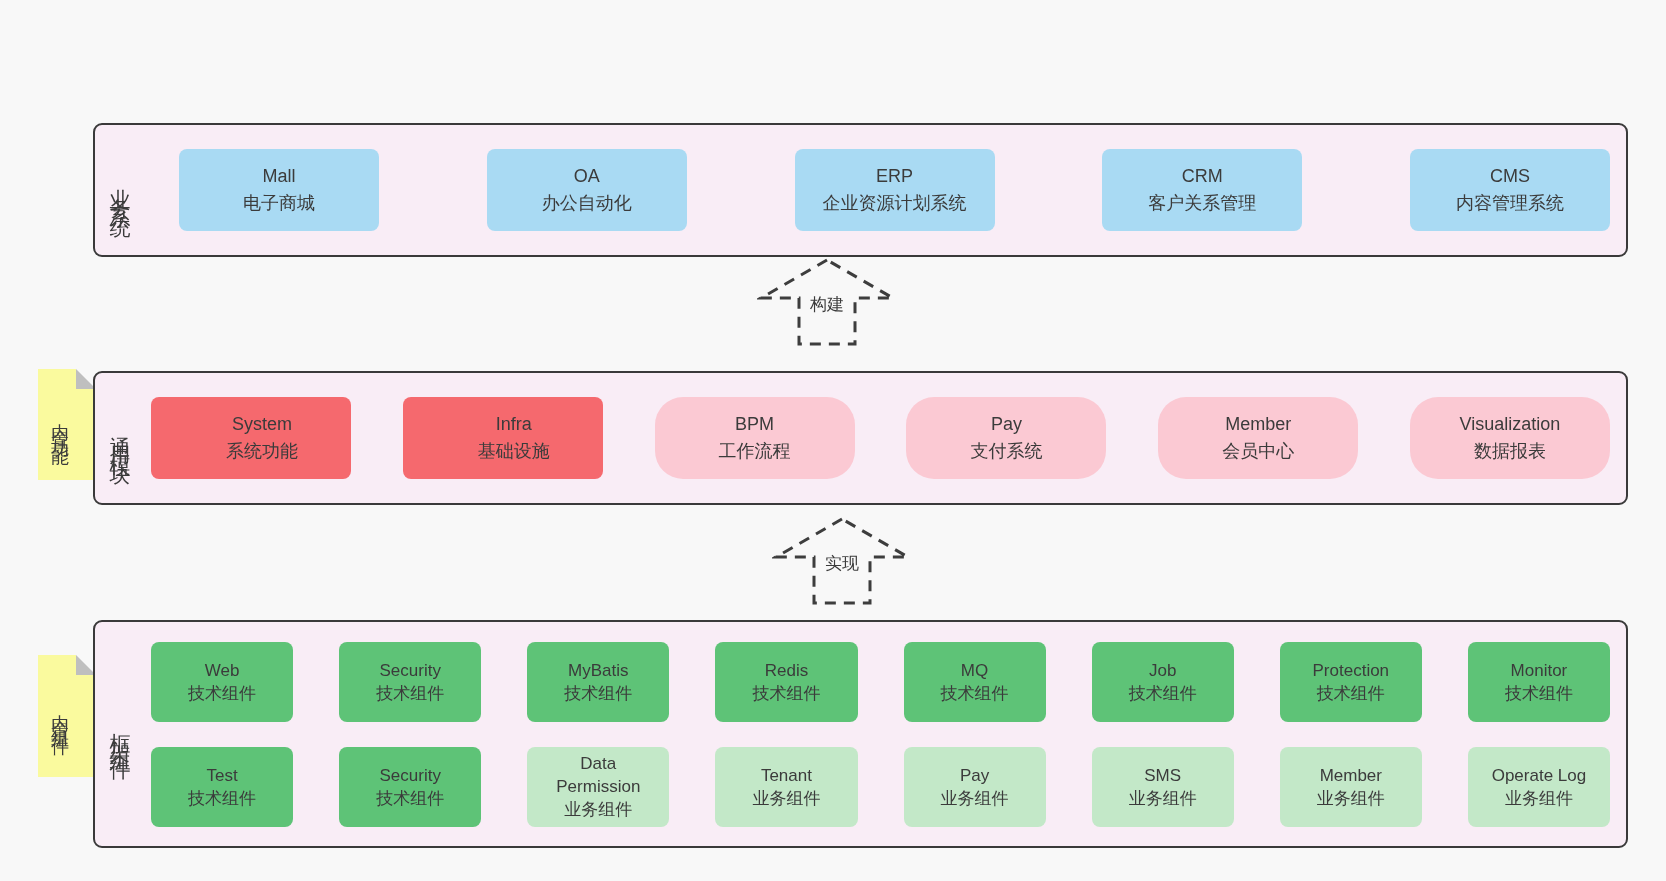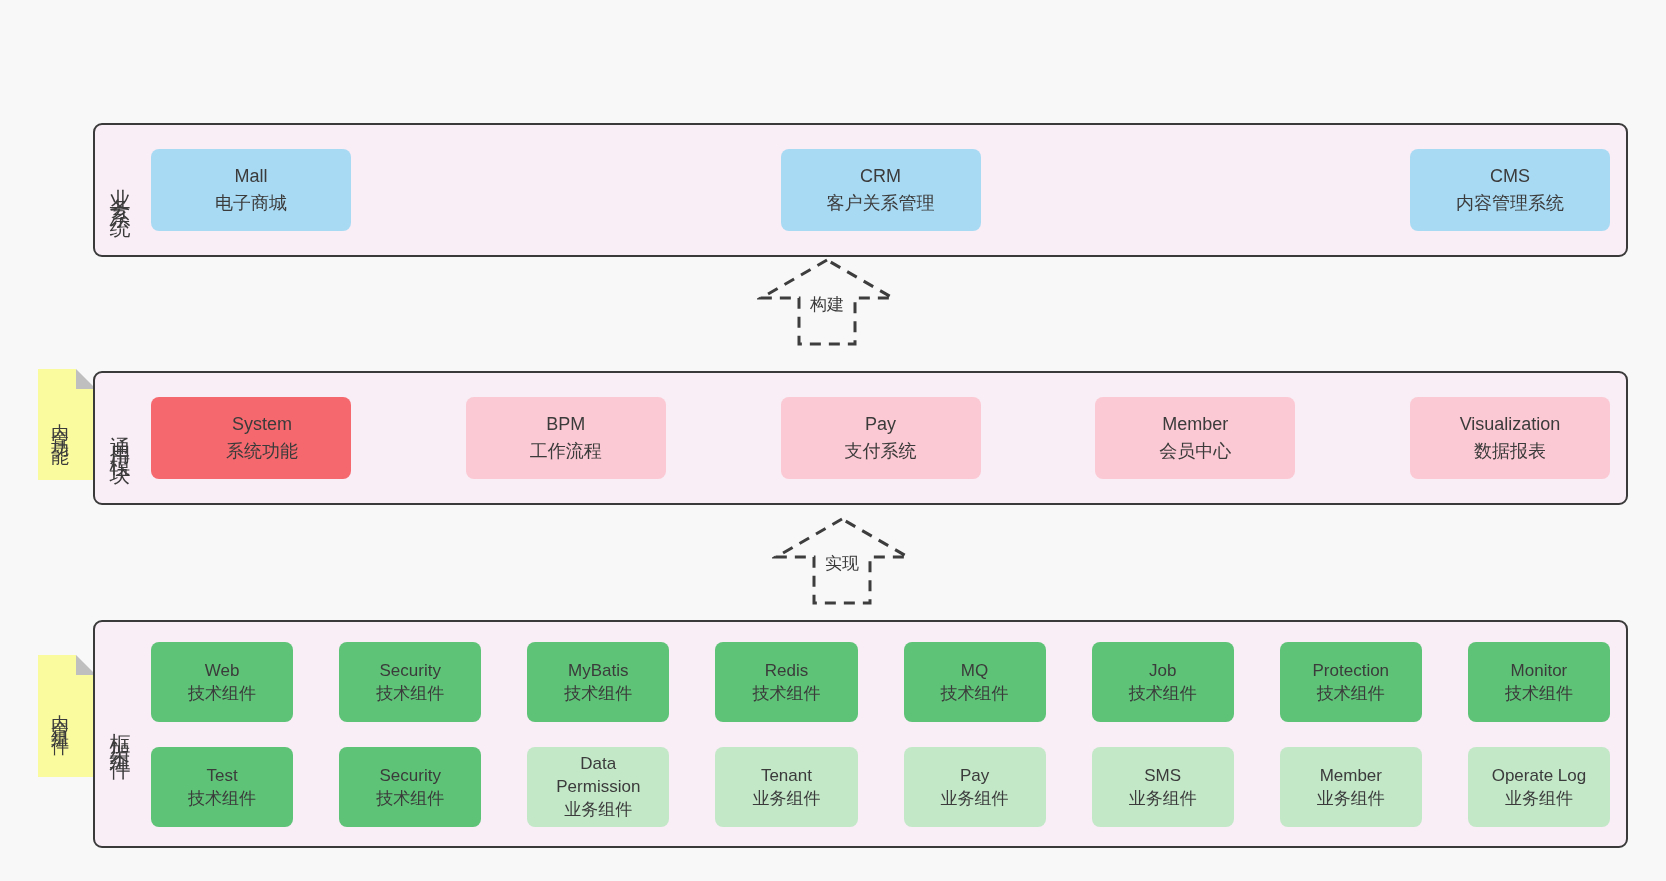--- a/index.html
+++ b/index.html
@@ -34,23 +34,23 @@
   }
   .band3-row{display:flex;justify-content:space-between;gap:46px;}
 
   .box{
     display:flex;flex-direction:column;align-items:center;justify-content:center;
     border-radius:8px;color:var(--text);text-align:center;box-sizing:border-box;
   }
   .box-wide{width:200px;height:82px;font-size:18px;line-height:27px;}
   .box-sm{width:150px;height:80px;font-size:17px;line-height:23px;padding:2px 6px;}
   .box-sm .box-name{max-width:116px;margin:0 auto;}
-  .blue{background:var(--blue);}
+  .blue{background:var(--blue);margin-left:28px;}
   .red{background:var(--red);padding-left:22px;}
-  .pink{background:var(--pink);}
+  .pink{background:var(--pink);border-radius:28px;}
   .green{background:var(--green);}
   .lightgreen{background:var(--light_green);}
 
   .sticky{
     position:absolute;left:38px;width:58px;background:var(--sticky);z-index:1;
     display:flex;align-items:center;justify-content:center;
   }
   .sticky::before{
     content:"";position:absolute;top:0;right:0;
     border-style:solid;border-width:0 20px 20px 0;
@@ -80,20 +80,28 @@
 <div id="canvas">
 
   <div class="band band1">
     <div class="band-label">业务系统</div>
     <div class="band-row">
       <div class="box box-wide blue">
         <div class="box-name">Mall</div>
         <div class="box-desc">电子商城</div>
       </div>
       <div class="box box-wide blue">
+        <div class="box-name">OA</div>
+        <div class="box-desc">办公自动化</div>
+      </div>
+      <div class="box box-wide blue">
+        <div class="box-name">ERP</div>
+        <div class="box-desc">企业资源计划系统</div>
+      </div>
+      <div class="box box-wide blue">
         <div class="box-name">CRM</div>
         <div class="box-desc">客户关系管理</div>
       </div>
       <div class="box box-wide blue">
         <div class="box-name">CMS</div>
         <div class="box-desc">内容管理系统</div>
       </div>
     </div>
   </div>
 
@@ -108,20 +116,24 @@
     <span class="sticky-label">内置功能</span>
   </div>
 
   <div class="band band2">
     <div class="band-label">通用模块</div>
     <div class="band-row">
       <div class="box box-wide red">
         <div class="box-name">System</div>
         <div class="box-desc">系统功能</div>
       </div>
+      <div class="box box-wide red">
+        <div class="box-name">Infra</div>
+        <div class="box-desc">基础设施</div>
+      </div>
       <div class="box box-wide pink">
         <div class="box-name">BPM</div>
         <div class="box-desc">工作流程</div>
       </div>
       <div class="box box-wide pink">
         <div class="box-name">Pay</div>
         <div class="box-desc">支付系统</div>
       </div>
       <div class="box box-wide pink">
         <div class="box-name">Member</div>

